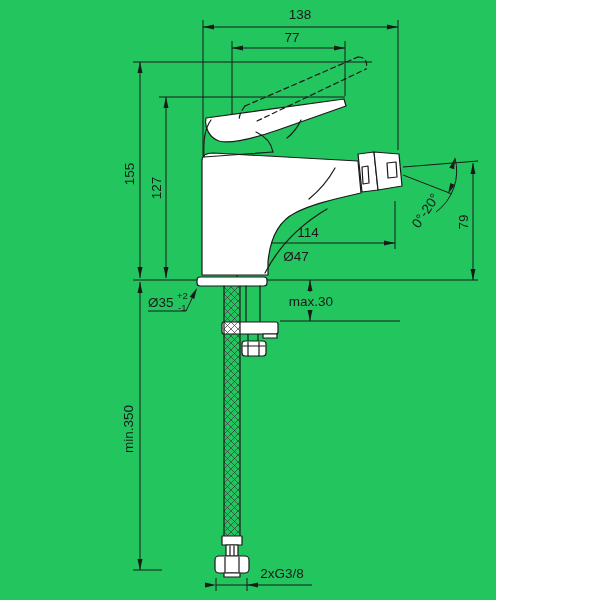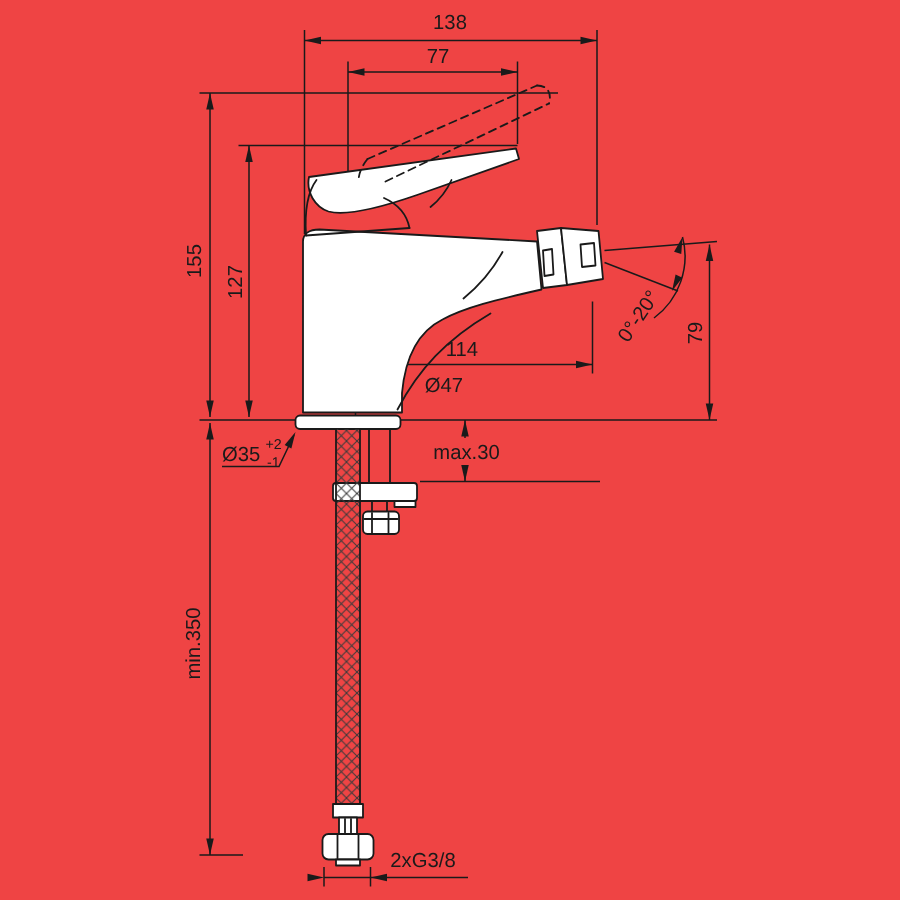--- a/index.html
+++ b/index.html
@@ -1,16 +1,16 @@
 <!DOCTYPE html>
 <html><head>
 <meta charset="utf-8">
 <style>
   html,body{margin:0;padding:0;background:#ffffff;}
-  .sheet{position:relative;width:600px;height:600px;background:#ef4444;overflow:hidden;}
+  .sheet{position:relative;width:496px;height:600px;background:#22c55e;overflow:hidden;}
   svg{display:block;}
   .ln{stroke:#1a1a1a;stroke-width:1;fill:none;}
   .fix{stroke:#1a1a1a;stroke-width:1.2;fill:none;stroke-linejoin:round;stroke-linecap:round;}
   .fixw{stroke:#1a1a1a;stroke-width:1.2;fill:#ffffff;stroke-linejoin:round;}
   .arr{fill:#1a1a1a;stroke:none;}
   .dash{stroke-dasharray:5 3.5;}
   text{font-family:"Liberation Sans","DejaVu Sans",sans-serif;font-size:13.5px;fill:#1a1a1a;}
   .sm{font-size:9.5px;}
   .mid{text-anchor:middle;}
 </style>

